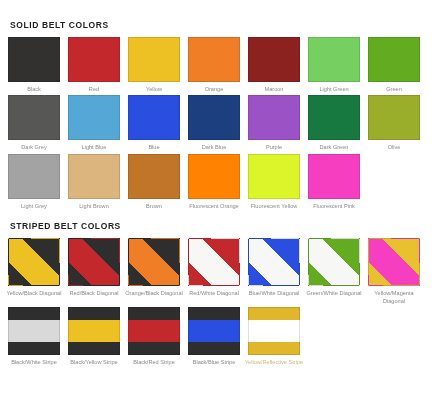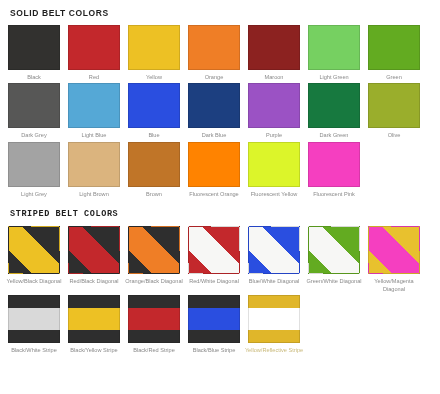--- a/index.html
+++ b/index.html
@@ -12,35 +12,34 @@
     height: 394px;
     font-family: "Liberation Sans", sans-serif;
     color: #333333;
     overflow: hidden;
   }
   .page {
     width: 440px;
     height: 394px;
     position: relative;
     box-sizing: border-box;
-    padding: 0 8px;
+    padding: 12px 8px;
   }
   .section-title {
     font-size: 8.5px;
     font-weight: bold;
     letter-spacing: 0.6px;
     color: #1f1f1f;
     margin: 0;
     padding: 8px 2px 7px 2px;
     text-transform: uppercase;
     font-family: "Liberation Sans", sans-serif;
   }
   .section-title.striped {
     padding-top: 9px;
-    font-family: Liberation Mono, monospace;
   }
   .swatch-row {
     display: flex;
     flex-wrap: nowrap;
     gap: 8px;
     margin-bottom: 2px;
   }
   .swatch-cell {
     width: 52px;
     flex: 0 0 52px;

